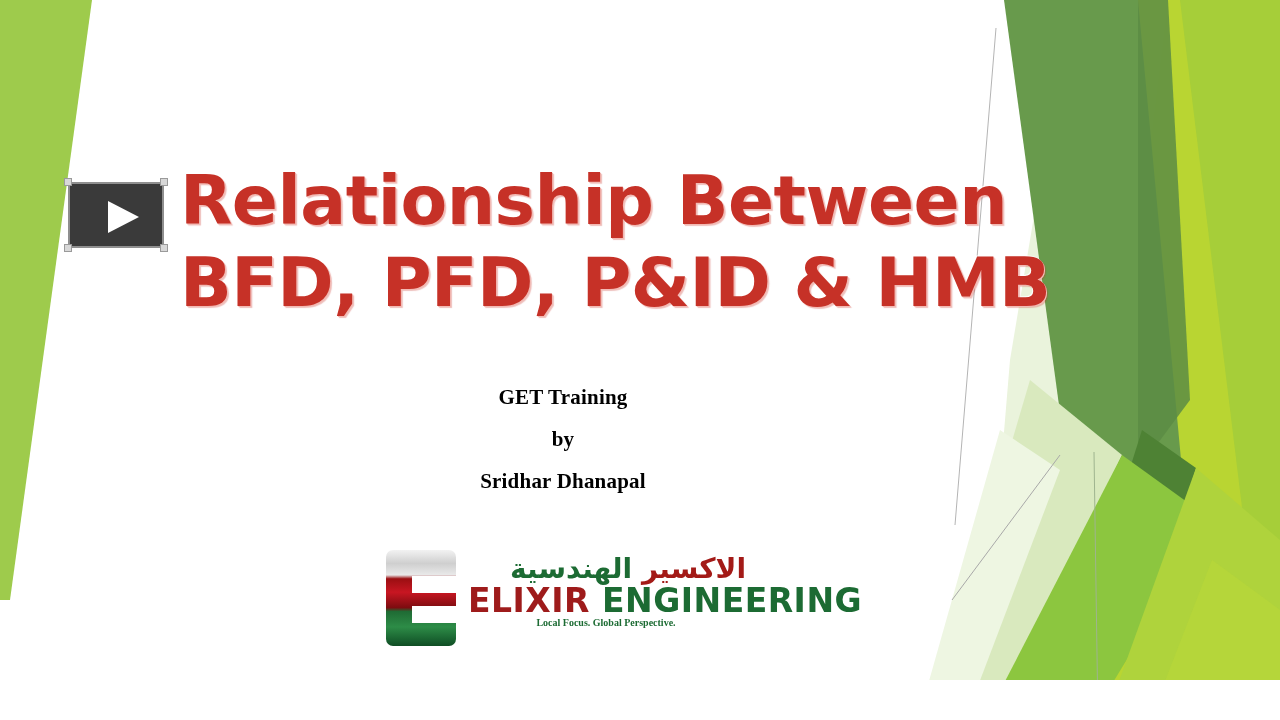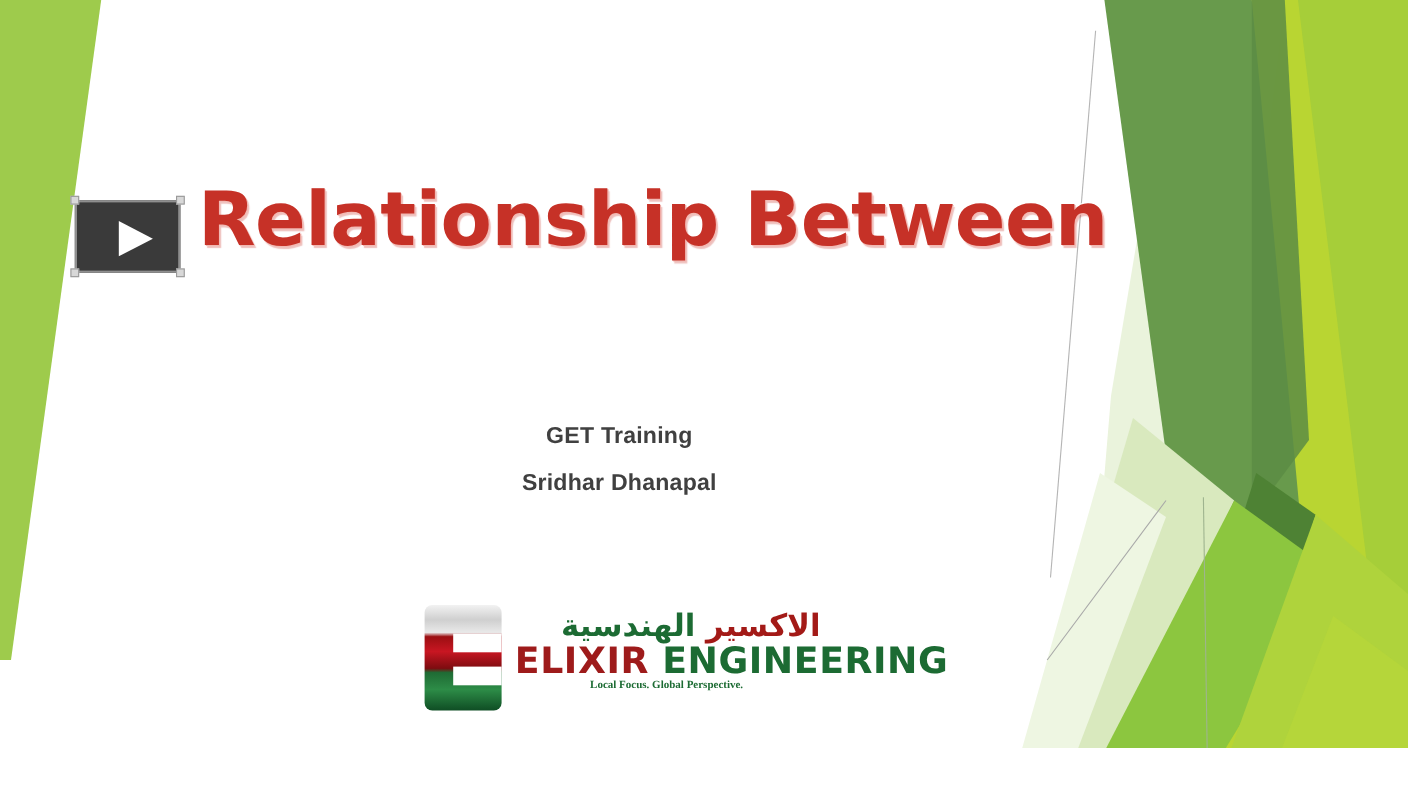--- a/index.html
+++ b/index.html
@@ -94,25 +94,25 @@
 
   
   #subtitle-block {
     position: absolute;
     left: 180px;
     top: 376px;
     width: 766px;
     text-align: center;
   }
   .subtitle-line {
-    font-family: Liberation Sans, sans-serif;
+    font-family: Liberation Serif, serif;
     font-weight: bold;
     font-size: 21px;
     line-height: 42px;
-    color: #404040;
+    color: #000000;
     letter-spacing: 0.2px;
   }
 
   
   #logo {
     position: absolute;
     left: 386px;
     top: 548px;
     width: 360px;
     height: 102px;
@@ -226,24 +226,26 @@
       <div id="play-triangle"></div>
     </div>
     <div class="sel-handle sh-tl"></div>
     <div class="sel-handle sh-tr"></div>
     <div class="sel-handle sh-bl"></div>
     <div class="sel-handle sh-br"></div>
   </div>
 
   <div id="title-block">
     <div class="title-line">Relationship Between</div>
+    <div class="title-line">BFD, PFD, P&amp;ID &amp; HMB</div>
   </div>
 
   <div id="subtitle-block">
     <div class="subtitle-line">GET Training</div>
+    <div class="subtitle-line">by</div>
     <div class="subtitle-line">Sridhar Dhanapal</div>
   </div>
 
   <div id="logo">
     <div id="logo-mark">
       <div id="logo-mark-notch-top"></div>
       <div id="logo-mark-notch-bot"></div>
     </div>
     <div id="logo-text">
       <div id="logo-arabic"><span class="ar-red">الاكسير</span> <span class="ar-green">الهندسية</span></div>

